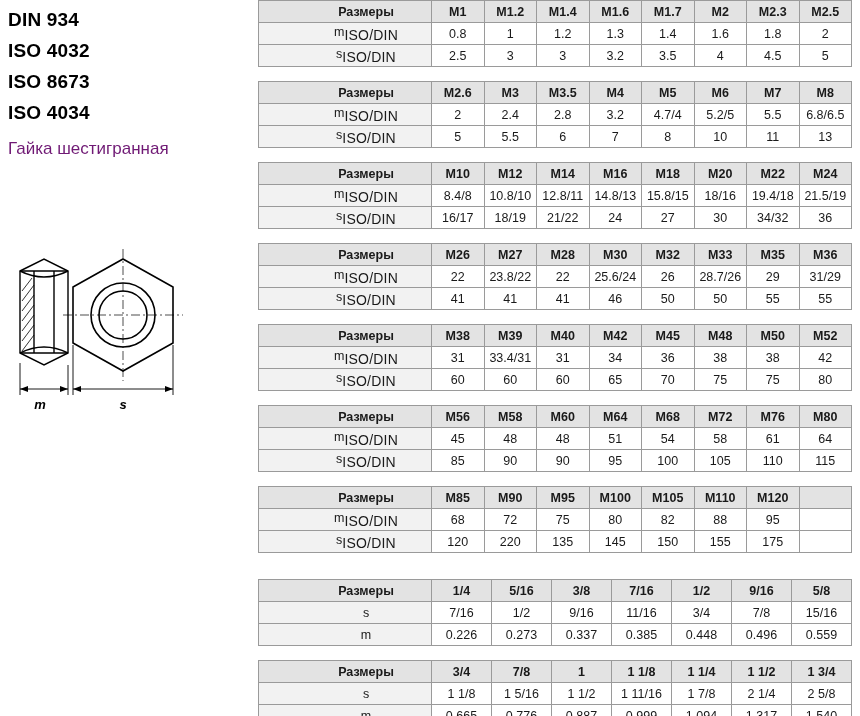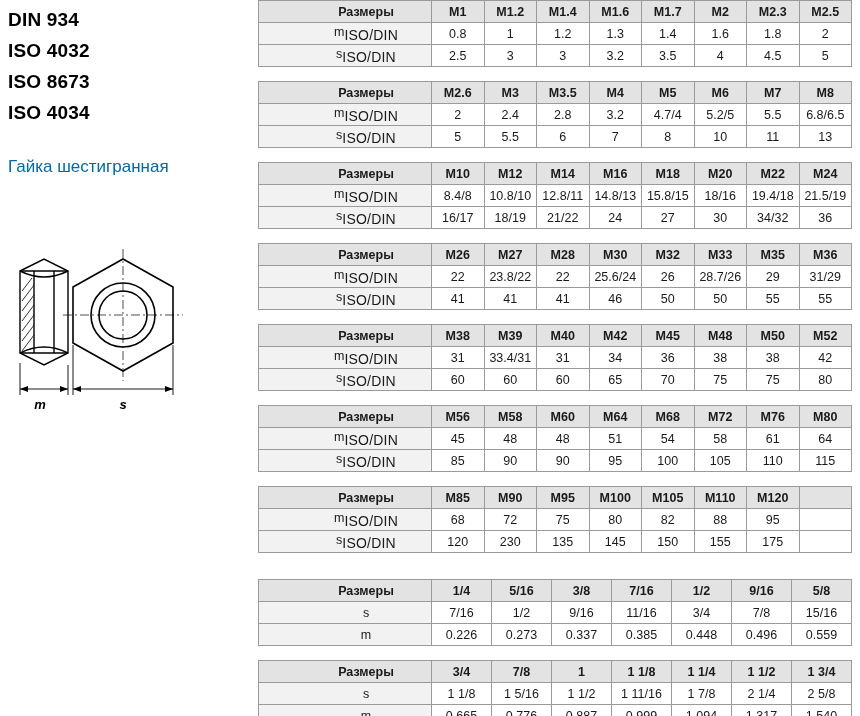--- a/index.html
+++ b/index.html
@@ -33,23 +33,23 @@
     list-style: none;
   }
   .std-list li {
     font-size: 19px;
     font-weight: bold;
     line-height: 31px;
     color: #000;
     letter-spacing: 0.2px;
   }
   .subtitle {
-    margin-top: 28px;
+    margin-top: 10px;
     font-size: 17px;
-    color: #0369a1;
+    color: #701a75;
     line-height: 22px;
   }
   .drawing {
     position: absolute;
     left: 6px;
     top: 243px;
     width: 236px;
     height: 180px;
   }
   
@@ -432,21 +432,21 @@
         <td>75</td>
         <td>80</td>
         <td>82</td>
         <td>88</td>
         <td>95</td>
         <td></td>
       </tr>
       <tr>
         <td class="rowlabel"><span>s</span><span class="sub">ISO/DIN</span></td>
         <td>120</td>
-        <td>230</td>
+        <td>220</td>
         <td>135</td>
         <td>145</td>
         <td>150</td>
         <td>155</td>
         <td>175</td>
         <td></td>
       </tr>
     </tbody>
       </table>
 

